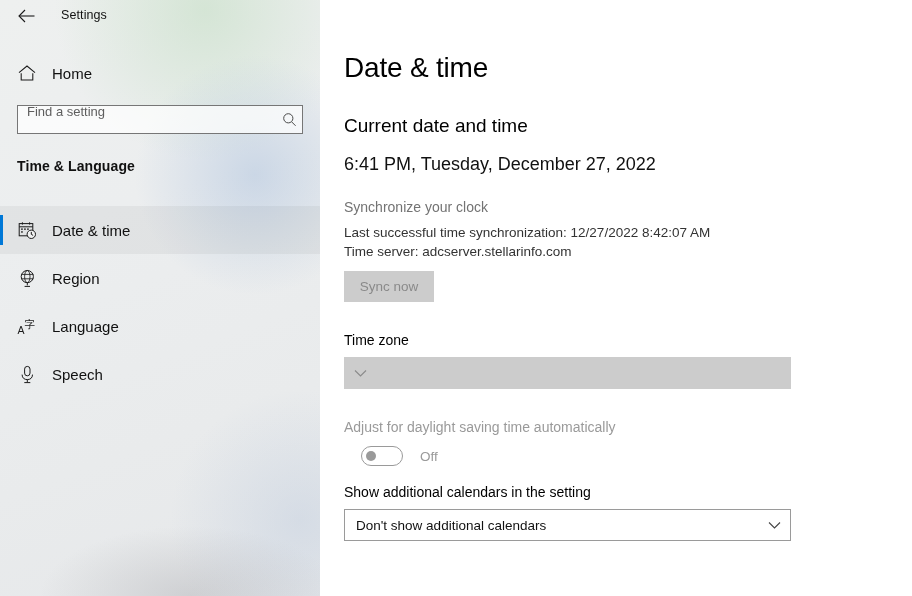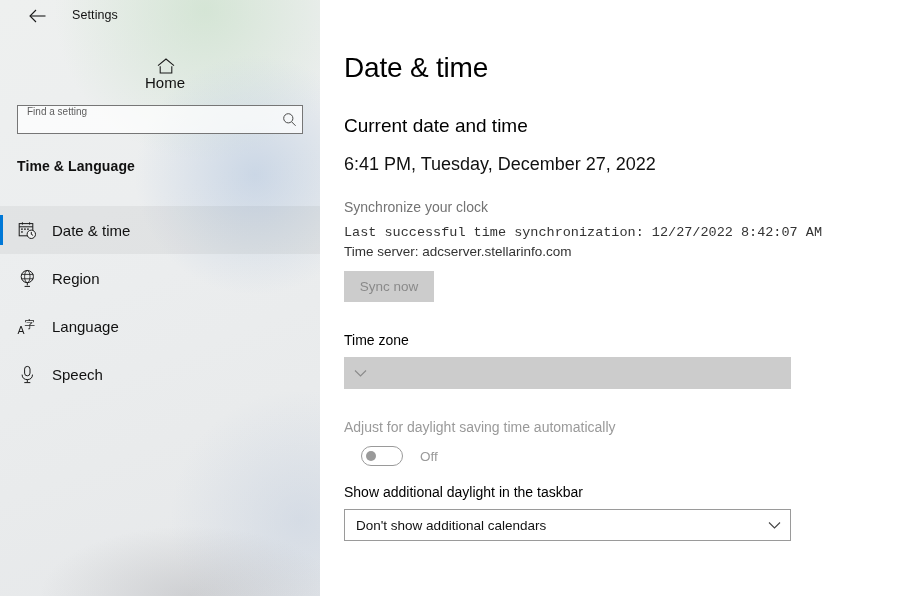--- a/index.html
+++ b/index.html
@@ -32,21 +32,21 @@
       radial-gradient(circle at 255px 175px, rgba(176,196,222,0.55) 0%, rgba(176,196,222,0.0) 120px),
       radial-gradient(circle at 205px 10px, rgba(196,222,196,0.60) 0%, rgba(196,222,196,0.0) 150px),
       radial-gradient(ellipse 150px 70px at 190px 596px, rgba(150,150,155,0.30) 0%, rgba(150,150,155,0.0) 100%),
       radial-gradient(circle at 300px 520px, rgba(186,200,220,0.40) 0%, rgba(186,200,220,0.0) 130px),
       linear-gradient(160deg, #eef0ef 0%, #eceeef 35%, #e9ebec 70%, #e6e8ea 100%);
     overflow: hidden;
   }
 
   .titlebar {
     position: absolute;
-    left: 12px; top: 0;
+    left: 1px; top: 0;
     width: 292px; height: 32px;
   }
   .back-btn {
     position: absolute;
     left: 12px; top: 3px;
     width: 26px; height: 26px;
     display: flex; align-items: center; justify-content: center;
     cursor: default;
   }
   .back-btn svg { display: block; }
@@ -59,21 +59,20 @@
     white-space: nowrap;
   }
 
   .home-row {
     position: absolute;
     left: 0; top: 58px;
     width: 320px; height: 30px;
     display: flex;
     align-items: center;
     cursor: default;
-    flex-direction: column;
   }
   .home-icon {
     width: 30px;
     margin-left: 12px;
     display: flex; align-items: center; justify-content: center;
   }
   .home-label {
     margin-left: 10px;
     font-size: 15px;
     color: #111111;
@@ -88,21 +87,21 @@
     background: rgba(255,255,255,0.72);
     display: flex;
     align-items: center;
   }
   .search-input {
     flex: 1 1 auto;
     border: none;
     outline: none;
     background: transparent;
     font-family: "Liberation Sans", sans-serif;
-    font-size: 10px;
+    font-size: 13px;
     color: #111111;
     padding: 0 6px 16px 9px;
     height: 100%;
   }
   .search-input::placeholder {
     color: #5e5e5e;
     opacity: 1;
   }
   .search-icon {
     width: 26px;
@@ -186,21 +185,20 @@
     position: absolute;
     left: 24px; top: 199px;
     font-size: 14px;
     color: #737373;
   }
   .sync-line1 {
     position: absolute;
     left: 24px; top: 225px;
     font-size: 13.5px;
     color: #333333;
-    font-family: Liberation Mono, monospace;
   }
   .sync-line2 {
     position: absolute;
     left: 24px; top: 244px;
     font-size: 13.5px;
     color: #333333;
   }
   .sync-btn {
     position: absolute;
     left: 24px; top: 271px;
@@ -431,21 +429,21 @@
     </div>
 
     <div class="dst-label">Adjust for daylight saving time automatically</div>
     <div class="dst-toggle-row">
       <div class="toggle">
         <span class="knob"></span>
       </div>
       <span class="dst-state">Off</span>
     </div>
 
-    <div class="cal-label">Show additional daylight in the taskbar</div>
+    <div class="cal-label">Show additional calendars in the setting</div>
     <div class="cal-select">
       <span class="sel-text">Don't show additional calendars</span>
       <span class="sel-chev">
         <svg width="13" height="9" viewBox="0 0 13 9" fill="none" aria-hidden="true">
           <path d="M1 1.5 L6.5 7 L12 1.5" stroke="currentColor" stroke-width="1.1" fill="none"></path>
         </svg>
       </span>
     </div>
 
   </div>

